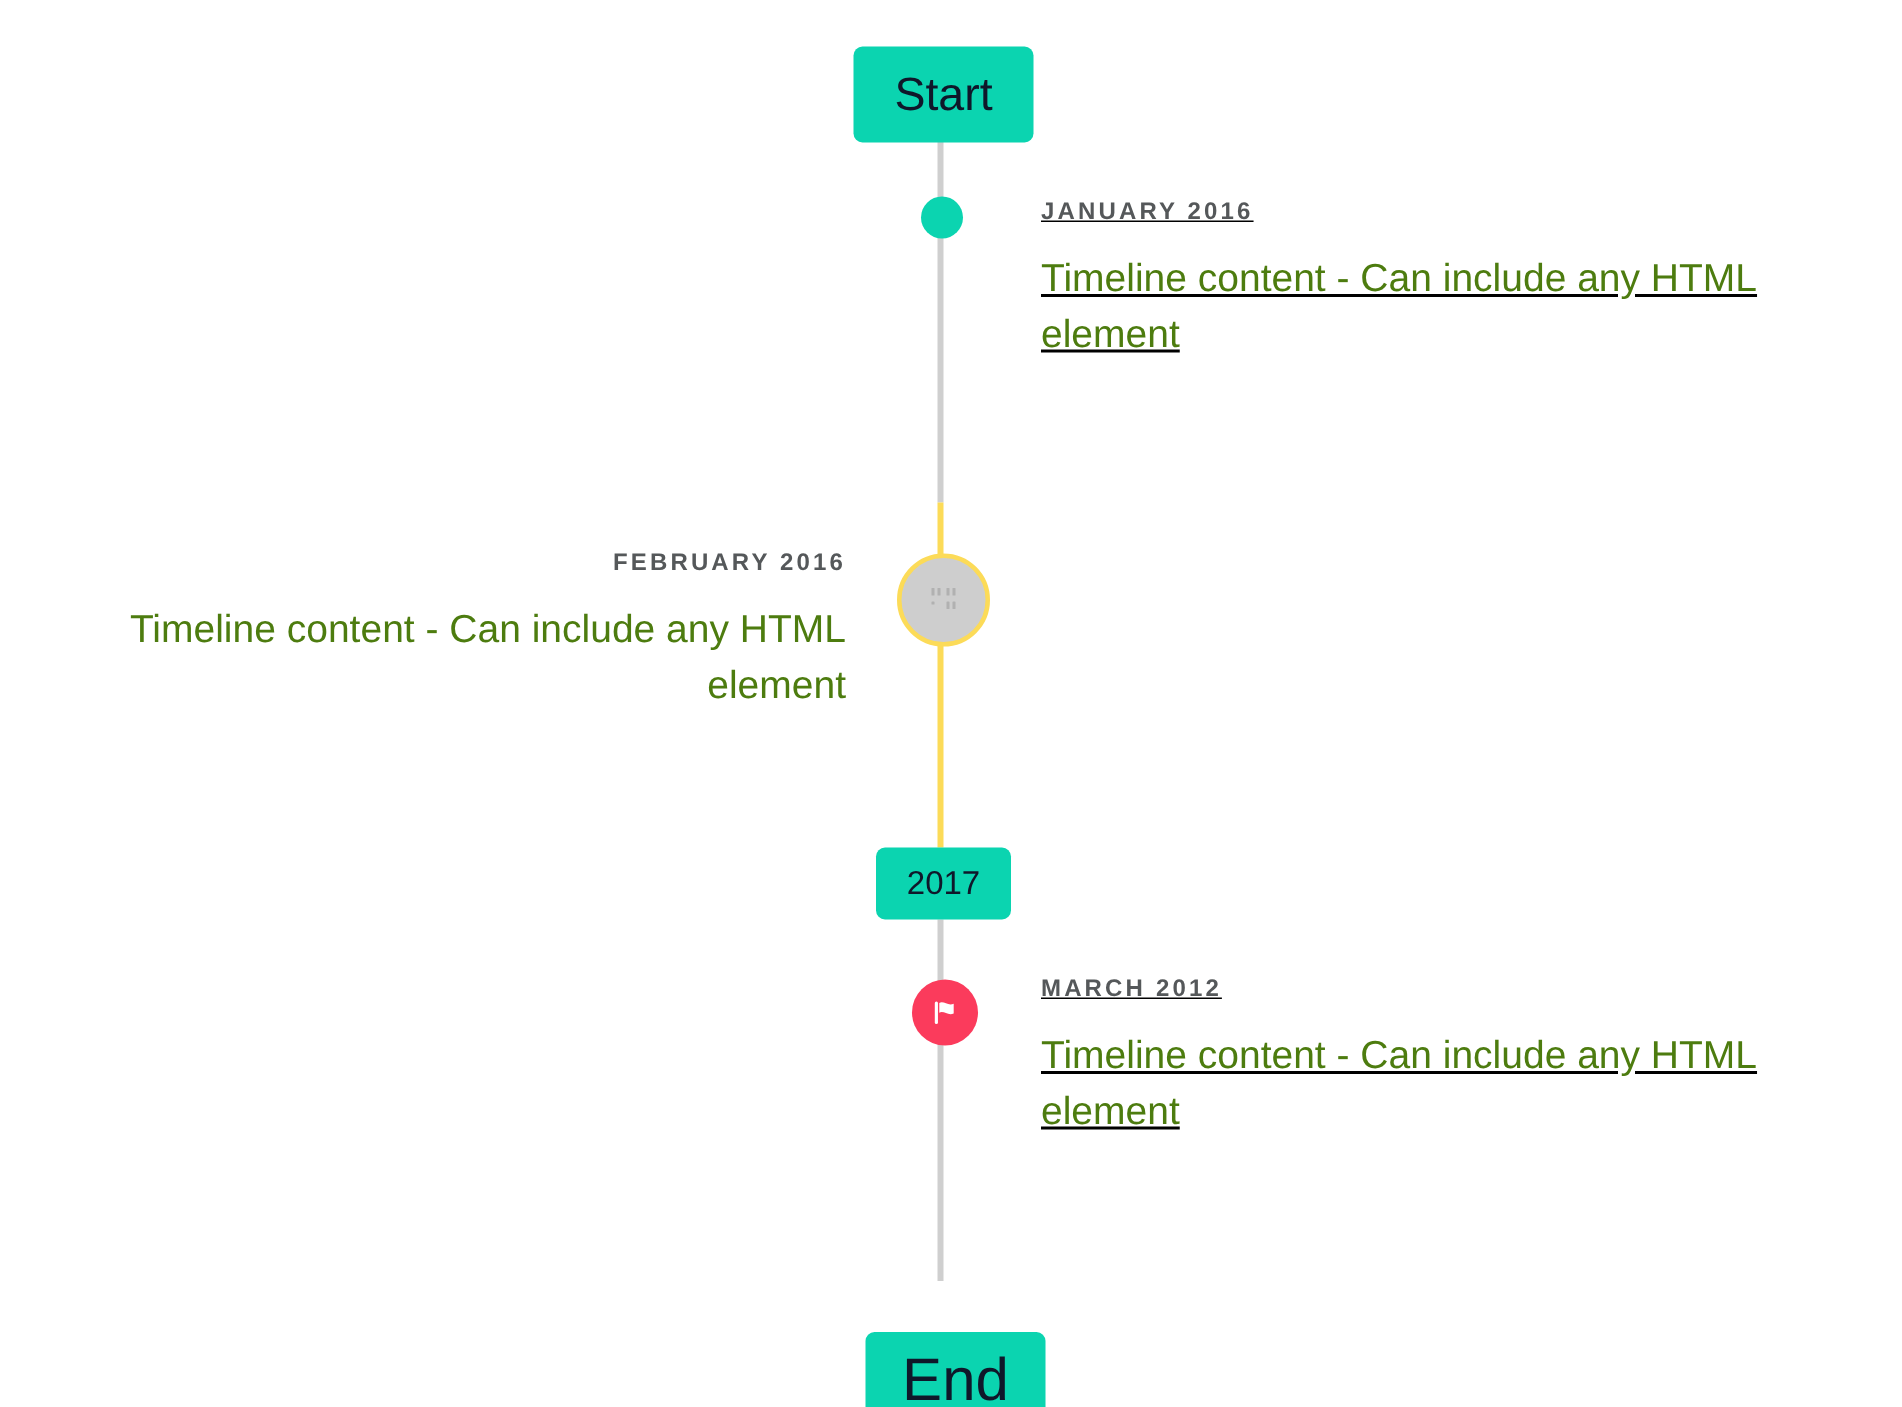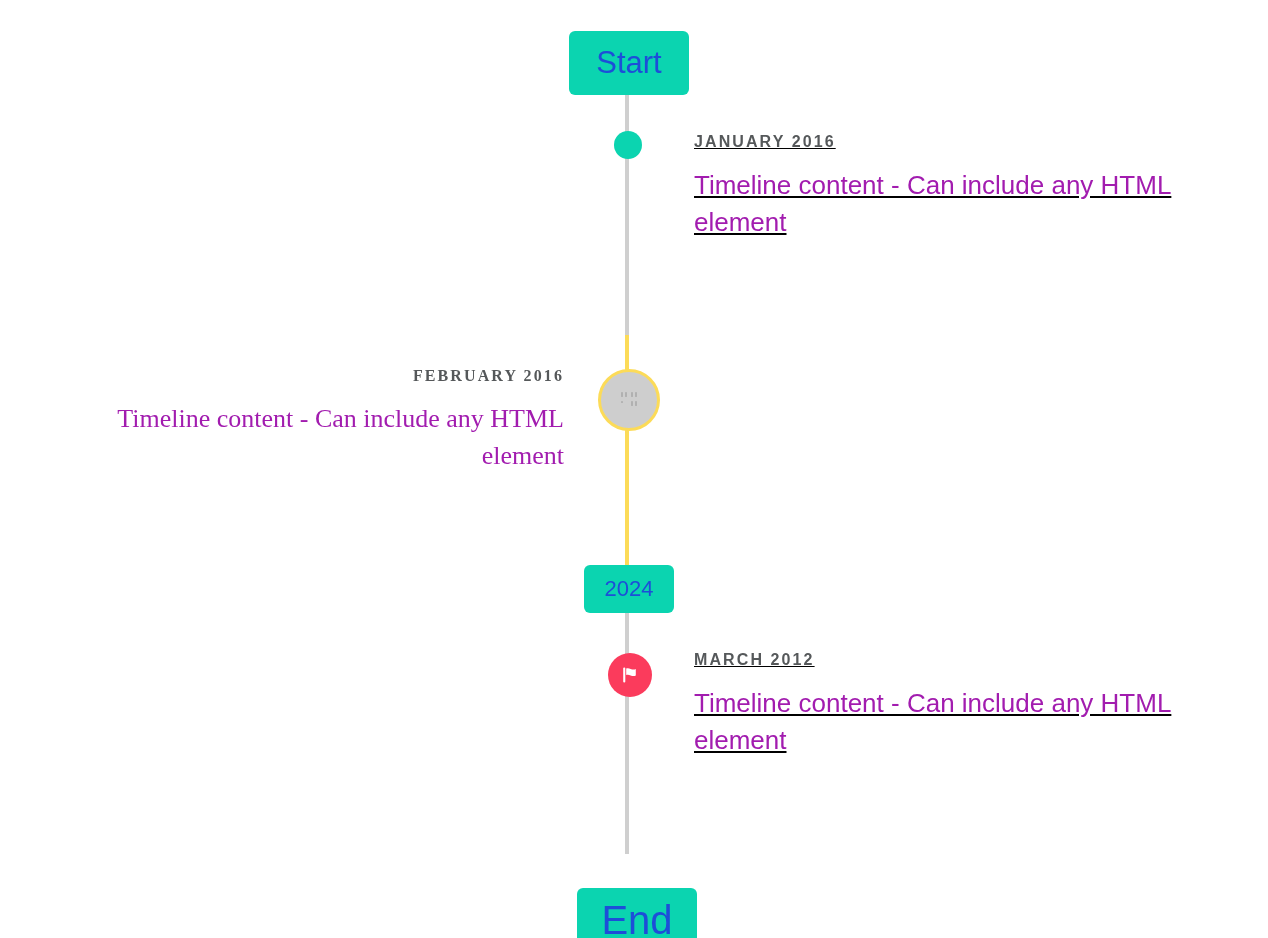--- a/index.html
+++ b/index.html
@@ -28,21 +28,21 @@
   .spine-yellow { background: #fcdb58; }
 
   .seg-a { top: 93px;  height: 242px; }   
   .seg-b { top: 335px; height: 230px; }   
   .seg-c { top: 613px; height: 241px; }   
 
   
   .badge {
     position: absolute;
     background: #0bd4b0;
-    color: #1d4ed8;
+    color: #0f172a;
     border-radius: 6px;
     display: flex;
     align-items: center;
     justify-content: center;
     font-weight: 400;
     z-index: 5;
     white-space: nowrap;
   }
   .badge-start {
     left: 569px; top: 31px;
@@ -93,38 +93,38 @@
     opacity: .45;
     display: block;
   }
 
   
   .event {
     position: absolute;
     width: 522px;
   }
   .event-right { left: 694px; text-align: left; text-decoration: underline; }
-  .event-left  { left: 42px;  text-align: right; font-family: Liberation Serif, serif; }
+  .event-left  { left: 42px;  text-align: right; }
 
   .ev-jan { top: 131px; }
   .ev-feb { top: 365px; }
   .ev-mar { top: 649px; }
 
   .event-date {
     font-size: 16px;
     font-weight: bold;
     letter-spacing: 2.1px;
     color: #55585a;
     line-height: 1.35;
     margin-bottom: 14px;
   }
   .event-body {
     font-size: 26px;
     font-weight: 400;
-    color: #a21caf;
+    color: #4d7c0f;
     line-height: 1.42;
   }
 </style>
 </head>
 <body>
 
 <div id="timeline">
 
   <div class="spine spine-gray seg-a"></div>
   <div class="spine spine-yellow seg-b"></div>
@@ -149,21 +149,21 @@
         <rect x="11" y="9" width="2" height="5" rx="0.4"></rect>
         <rect x="15" y="9" width="2" height="5" rx="0.4"></rect>
       </g>
     </svg>
   </div>
   <div class="event event-left ev-feb">
     <div class="event-date">FEBRUARY 2016</div>
     <div class="event-body">Timeline content - Can include any HTML element</div>
   </div>
 
-  <div class="badge badge-year">2024</div>
+  <div class="badge badge-year">2017</div>
 
   <div class="marker marker-flag">
     <svg width="22" height="22" viewBox="0 0 22 22" aria-hidden="true">
       <rect x="4.2" y="3.6" width="2.1" height="15" rx="1" fill="#ffffff"></rect>
       <path d="M7.2 4.6 C10.2 3.0 13.2 7.0 16.8 5.1 L16.8 11.6 C13.2 13.5 10.2 9.5 7.2 11.1 Z" fill="#ffffff"></path>
     </svg>
   </div>
   <div class="event event-right ev-mar">
     <div class="event-date">MARCH 2012</div>
     <div class="event-body">Timeline content - Can include any HTML element</div>

